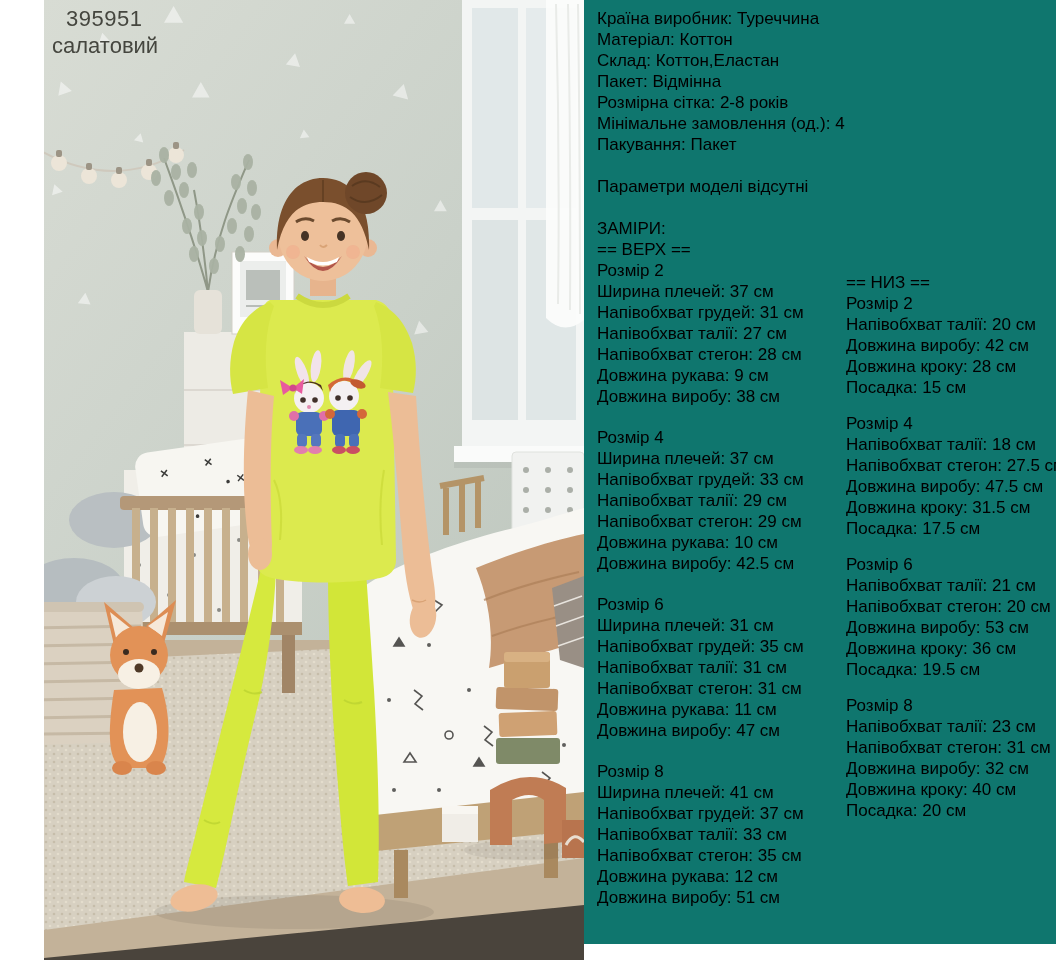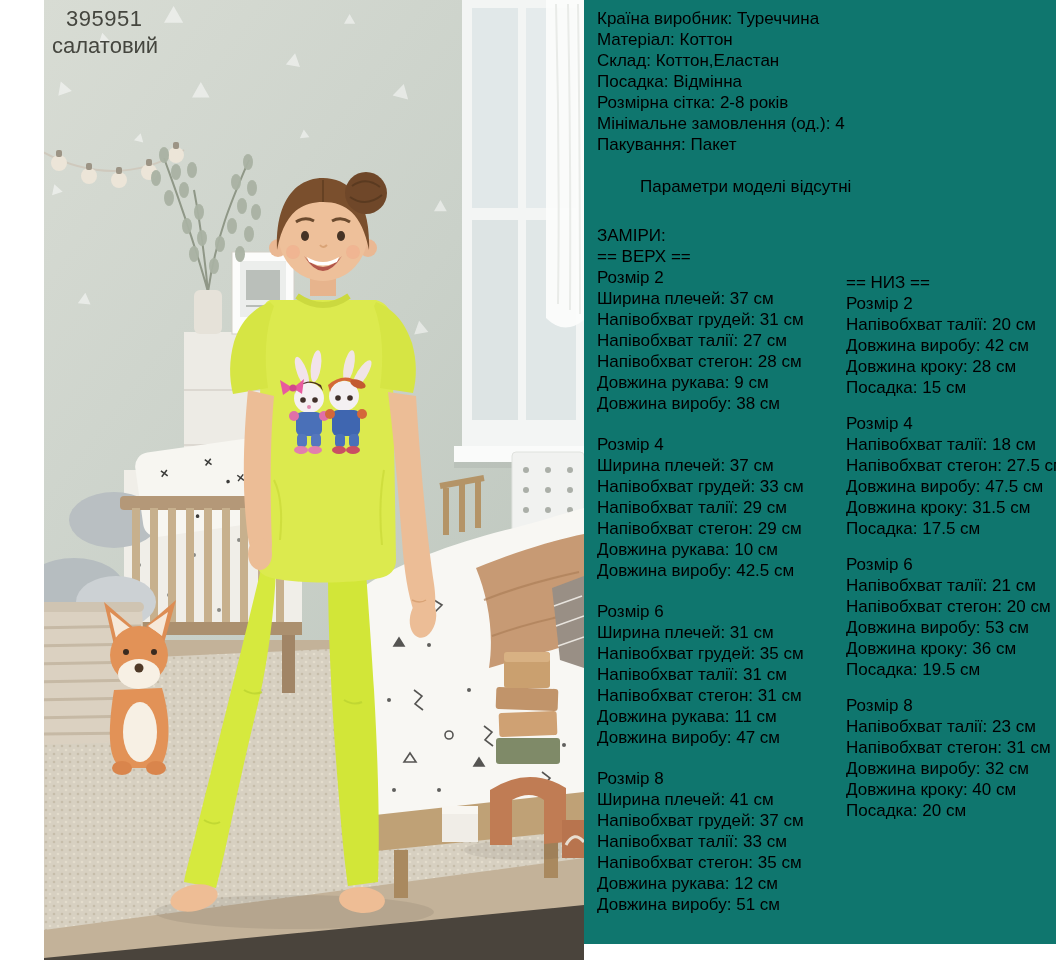--- a/index.html
+++ b/index.html
@@ -6,22 +6,22 @@
   .page{position:relative;width:1056px;height:960px;display:flex;overflow:hidden;background:#fff;padding-left:44px;}
   .photo{position:relative;width:540px;height:960px;flex:0 0 540px;}
   .photo svg{position:absolute;left:0;top:0;width:540px;height:960px;}
   .article{position:absolute;top:5px;left:8px;font:22px/27px "Liberation Sans",sans-serif;color:#45463f;}
   .article .code{padding-left:14px;letter-spacing:.5px;}
   .specs{position:relative;width:516px;height:944px;background:#0f766e;
          font-family:"Liberation Sans",sans-serif;font-size:17px;line-height:21px;color:#000;}
   .col{position:absolute;width:254px;white-space:nowrap;}
   .col1{left:13px;top:8px;}
   .col2{left:262px;top:272px;}
-  .note{margin-top:21px;margin-left:43px;}
-  .mtitle{margin-top:28px;}
+  .note{margin-top:21px;}
+  .mtitle{margin-top:21px;}
   .col1 .size-block{margin-top:20px;}
   .col2 .size-block{margin-top:15px;}
   .col1 .sheader + .size-block{margin-top:0;}
   .col2 .sheader + .size-block{margin-top:0;}
 </style>
 </head>
 <body>
 
 <div class="page">
 
@@ -375,21 +375,21 @@
     </div>
   </div>
 
   <div class="specs">
 
     <div class="col col1">
       <div class="info-block">
         <div class="line">Країна виробник: Туреччина</div>
         <div class="line">Матеріал: Коттон</div>
         <div class="line">Склад: Коттон,Еластан</div>
-        <div class="line">Посадка: Відмінна</div>
+        <div class="line">Пакет: Відмінна</div>
         <div class="line">Розмірна сітка: 2-8 років</div>
         <div class="line">Мінімальне замовлення (од.): 4</div>
         <div class="line">Пакування: Пакет</div>
       </div>
       <div class="note">Параметри моделі відсутні</div>
       <div class="mtitle">ЗАМІРИ:</div>
       <div class="sheader">== ВЕРХ ==</div>
 
       <div class="size-block">
         <div class="size-label">Розмір 2</div>

